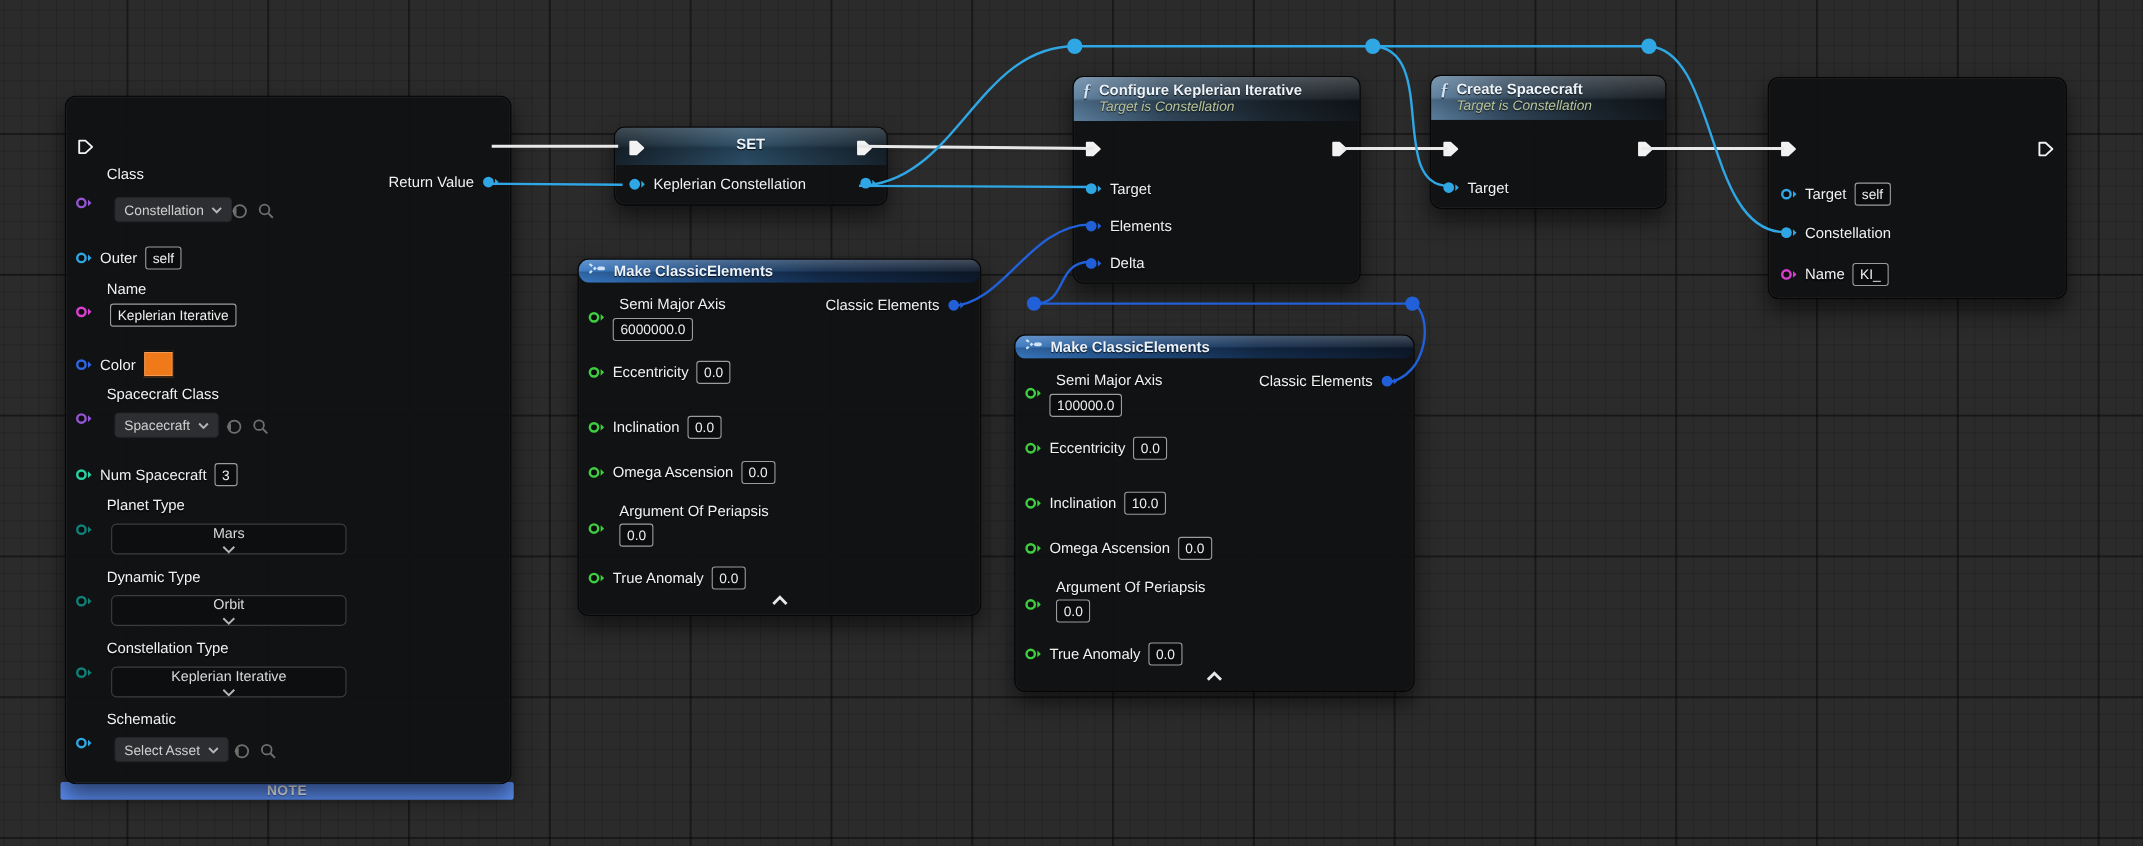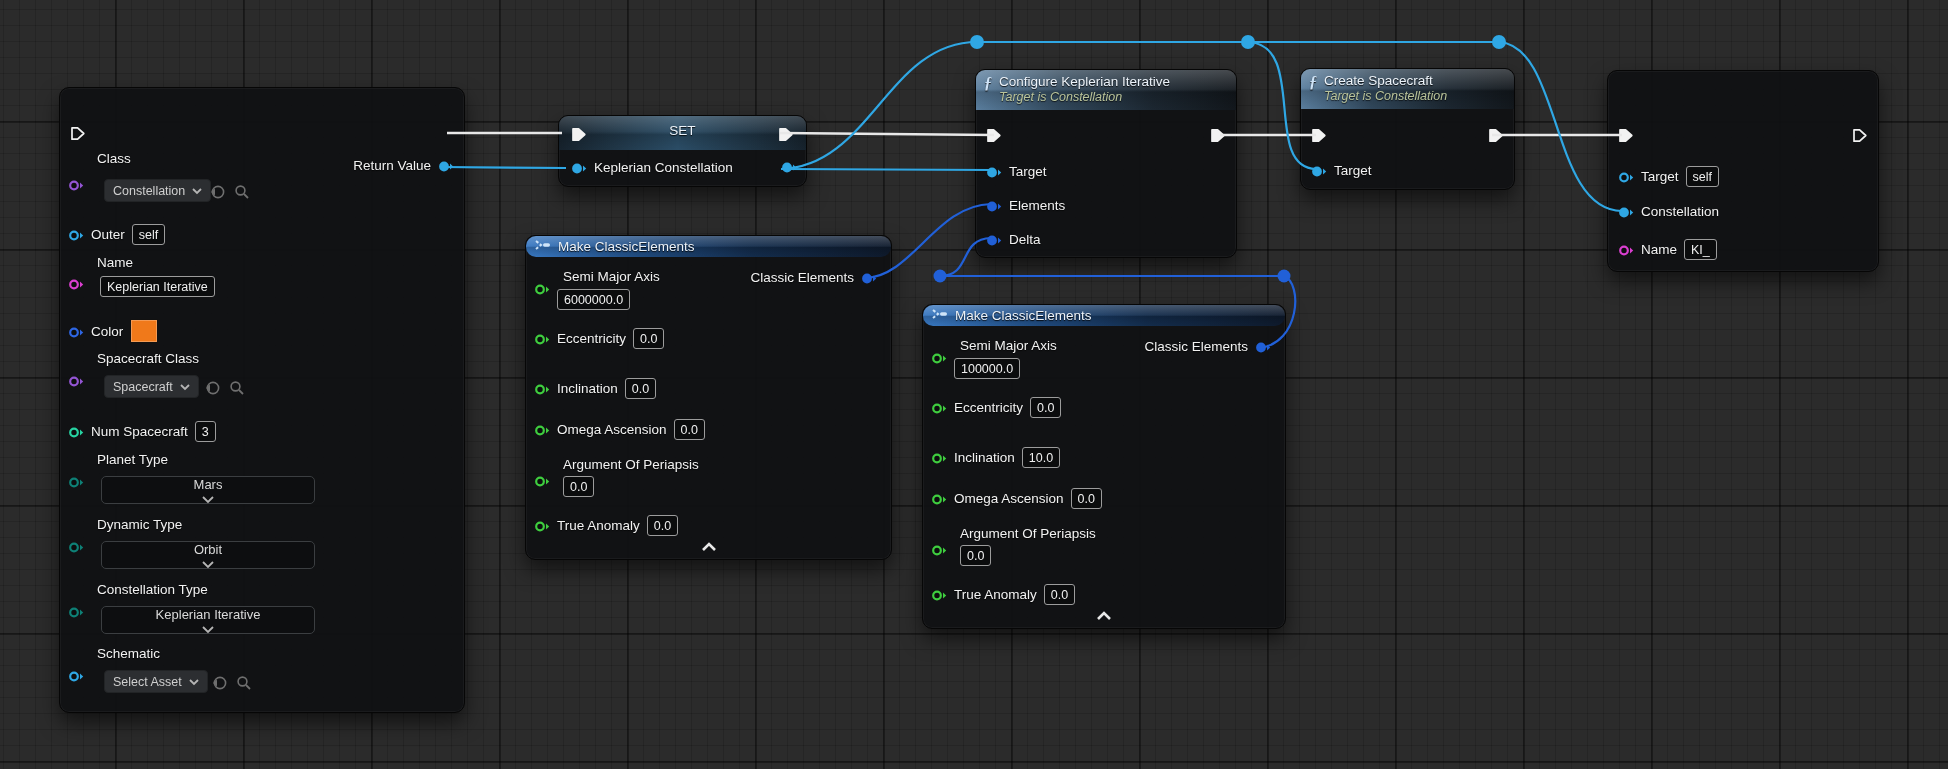--- a/index.html
+++ b/index.html
@@ -13,21 +13,21 @@
       linear-gradient(to bottom, rgba(0,0,0,.15) 1px, transparent 1px);
     background-size:128px 128px,128px 128px,16px 16px,16px 16px;
     background-position:-13px -7px,-13px -7px,-13px -7px,-13px -7px;}
   .node{position:absolute;background:rgba(16,17,19,.95);border:1px solid #060606;border-radius:10px;
     box-shadow:0 10px 20px rgba(0,0,0,.55), inset 0 0 0 1px rgba(255,255,255,.04);}
   .hdr{position:absolute;left:0;top:0;right:0;border-radius:9px 9px 0 0;display:flex;align-items:flex-start;gap:7px;padding:3px 8px 4px 8px;box-sizing:border-box;}
   .hdr-construct{background-color:#16202a;background-image:linear-gradient(180deg,rgba(255,255,255,.25),rgba(255,255,255,.05) 48%,rgba(0,0,0,.18) 55%,rgba(0,0,0,0)),linear-gradient(90deg,#7e97ab 0%,#3c566b 22%,#202e3a 55%,#12181d 100%);}
   .hdr-f{background-color:#141b22;background-image:linear-gradient(180deg,rgba(255,255,255,.22),rgba(255,255,255,.05) 48%,rgba(0,0,0,.18) 55%,rgba(0,0,0,0)),linear-gradient(90deg,#5a7e9e 0%,#31485c 32%,#1c2731 68%,#12171c 100%);}
   .hdr-make{background-color:#0e1a2c;background-image:linear-gradient(180deg,rgba(255,255,255,.22),rgba(255,255,255,.05) 48%,rgba(0,0,0,.18) 55%,rgba(0,0,0,0)),linear-gradient(90deg,#3878c2 0%,#1f4a7e 32%,#132c4c 62%,#0e1a2c 100%);border-radius:10px;}
   .hdr-set{background-color:#141b22;background-image:linear-gradient(180deg,rgba(255,255,255,.18),rgba(255,255,255,.04) 45%,rgba(0,0,0,.15) 55%,rgba(0,0,0,0)),linear-gradient(90deg,#16222c 0%,#2b4d66 48%,#16222c 100%);height:34px;}
-  .title{font-size:13.5px;font-weight:normal;color:#ecf3fa;text-shadow:0 1px 1px rgba(0,0,0,.85);line-height:17px;white-space:nowrap;}
+  .title{font-size:13.5px;font-weight:bold;color:#ecf3fa;text-shadow:0 1px 1px rgba(0,0,0,.85);line-height:17px;white-space:nowrap;}
   .subtitle{font-size:12.5px;font-style:italic;color:#b9c39a;text-shadow:0 1px 1px rgba(0,0,0,.7);line-height:15px;white-space:nowrap;}
   .ficon{font-family:"Liberation Serif",serif;font-style:italic;font-weight:bold;font-size:16px;line-height:16px;color:#cfe4f8;text-shadow:0 1px 1px #000;}
   .r{position:absolute;display:flex;align-items:center;gap:7px;}
   .lb{font-size:13.5px;color:#f2f2f2;text-shadow:0 1px 1px rgba(0,0,0,.7);white-space:nowrap;}
   .pin{width:16px;height:13px;display:inline-block;flex:0 0 auto;}
   .epin{width:16px;height:15px;display:inline-block;}
   .pc-obj{--pc:#2FA7E4;} .pc-struct{--pc:#2160D8;} .pc-float{--pc:#3FCE3F;} .pc-int{--pc:#27D3A2;}
   .pc-enum{--pc:#0E8076;} .pc-class{--pc:#9455D4;} .pc-name{--pc:#DA3FD0;} .pc-colorstruct{--pc:#2E66E4;}
   .vb{display:inline-flex;align-items:center;background:#0b0c0d;border:1px solid #9c9c9c;border-radius:3px;height:19px;padding:0 6px;font-size:12.5px;color:#efefef;white-space:nowrap;}
   .dd{width:214px;height:28px;background:#0d0e10;border:1px solid #3b3e41;border-radius:5px;color:#dadada;font-size:13px;padding:0 9px;display:flex;justify-content:space-between;align-items:center;box-sizing:border-box;flex-direction:column;}
@@ -182,20 +182,21 @@
     </div>
     <span class="ibtn" style="position:absolute;left:152px;top:587px;"><svg width="16" height="16">
           <circle cx="8" cy="8" r="5.6" stroke="#6f6f6f" stroke-width="1.6" fill="none"></circle>
           <polygon points="1,8 5,4.5 5,11.5" fill="#6f6f6f"></polygon>
         </svg></span>
     <span class="ibtn" style="position:absolute;left:176px;top:587px;"><svg width="16" height="16">
           <circle cx="6.5" cy="6.5" r="4.4" stroke="#6f6f6f" stroke-width="1.6" fill="none"></circle>
           <line x1="10" y1="10" x2="14" y2="14" stroke="#6f6f6f" stroke-width="1.8"></line>
         </svg></span>
   </div>
+  <div class="notebar" style="left:55px;top:711px;width:412px;height:16px;">NOTE</div>
 
   <div class="node" style="left:558px;top:115px;width:247px;height:70px;">
     <div class="hdr hdr-set"></div>
     <span class="title" style="position:absolute;left:0;right:0;top:6px;text-align:center;">SET</span>
     <span class="epin filled" style="position:absolute;left:12px;top:11px;"><svg width="16" height="15" viewBox="0 0 16 15">
           <path d="M2 1.8 h5.6 l6.2 5.7 -6.2 5.7 H2 Z" fill="#f2f2f2" stroke="#f2f2f2" stroke-width="1.7" stroke-linejoin="round"></path>
         </svg></span>
     <span class="epin filled" style="position:absolute;right:12px;top:11px;"><svg width="16" height="15" viewBox="0 0 16 15">
           <path d="M2 1.8 h5.6 l6.2 5.7 -6.2 5.7 H2 Z" fill="#f2f2f2" stroke="#f2f2f2" stroke-width="1.7" stroke-linejoin="round"></path>
         </svg></span>

